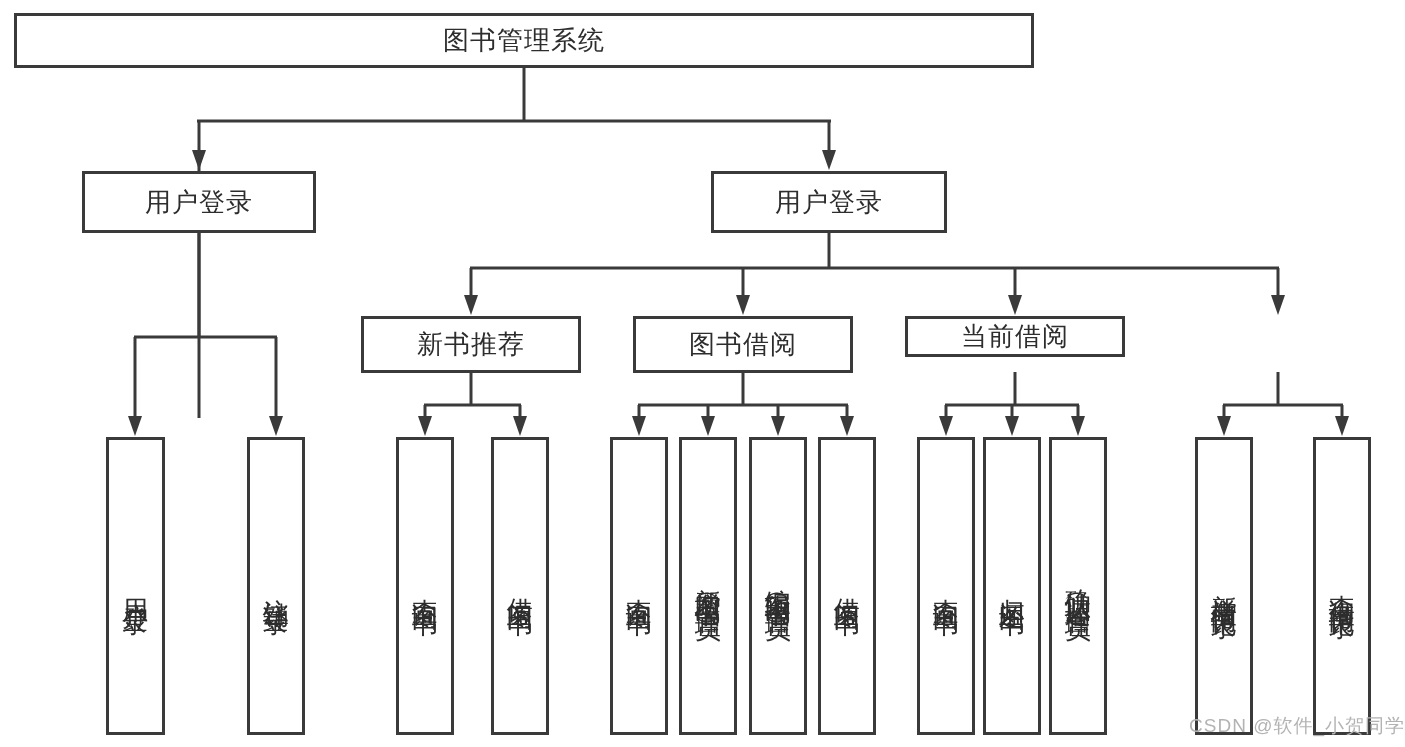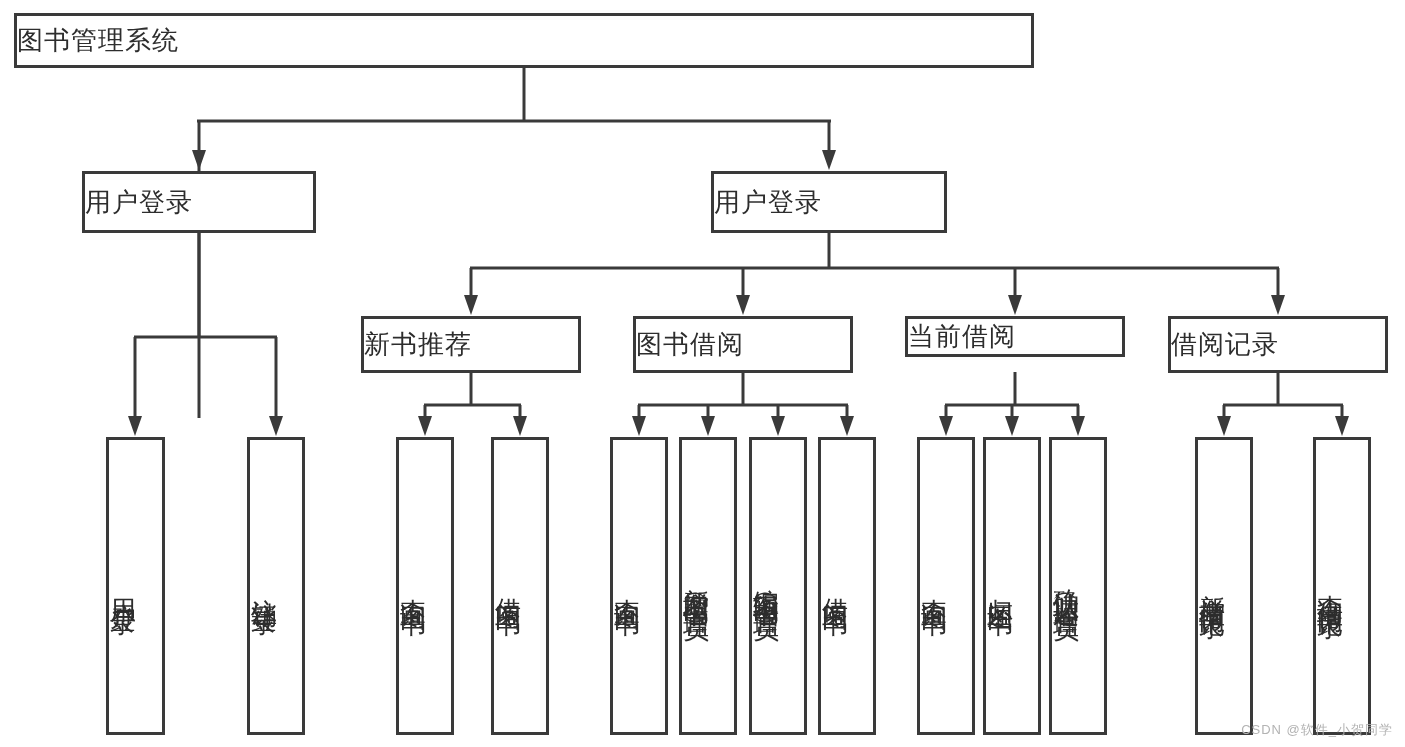--- a/index.html
+++ b/index.html
@@ -24,40 +24,40 @@
     width: 1405px; height: 747px;
   }
   .c-line { stroke: var(--line); stroke-width: 3; fill: none; }
   .c-arrow { fill: var(--line); stroke: none; }
   .node {
     position: absolute;
     background: var(--box_fill);
     border: 3px solid var(--line);
     display: flex;
     align-items: center;
-    justify-content: flex-start;
+    justify-content: center;
   }
   .node .lbl {
     font-size: 26px;
     color: var(--text);
     letter-spacing: 1px;
     white-space: nowrap;
     line-height: 1.1;
   }
   .leaf .lbl {
     writing-mode: vertical-rl;
     text-orientation: mixed;
     letter-spacing: 4px;
     white-space: normal;
   }
   .watermark {
     position: absolute;
-    right: 12px;
+    right: 0;
     bottom: 8px;
-    font-size: 13px;
+    font-size: 19px;
     color: var(--watermark);
     letter-spacing: 1px;
   }
 </style>
 </head>
 <body>
 
 <div class="canvas">
 
   <svg class="connector-layer" viewBox="0 0 1405 747" xmlns="http://www.w3.org/2000/svg">
@@ -149,23 +149,20 @@
 
   <div class="node" style="left:633px;top:316px;width:220px;height:57px">
     <span class="lbl">图书借阅</span>
   </div>
   <div class="node" style="left:361px;top:316px;width:220px;height:57px">
     <span class="lbl">新书推荐</span>
   </div>
   <div class="node" style="left:905px;top:316px;width:220px;height:41px">
     <span class="lbl">当前借阅</span>
   </div>
-  <div class="node" style="left:1168px;top:316px;width:220px;height:57px">
-    <span class="lbl">借阅记录</span>
-  </div>
 
   <div class="node leaf" style="left:106px;top:437px;width:59px;height:298px">
     <span class="lbl">用户登录</span>
   </div>
   <div class="node leaf" style="left:247px;top:437px;width:58px;height:298px">
     <span class="lbl">注销登录</span>
   </div>
 
   <div class="node leaf" style="left:396px;top:437px;width:58px;height:298px">
     <span class="lbl">查询图书</span>

